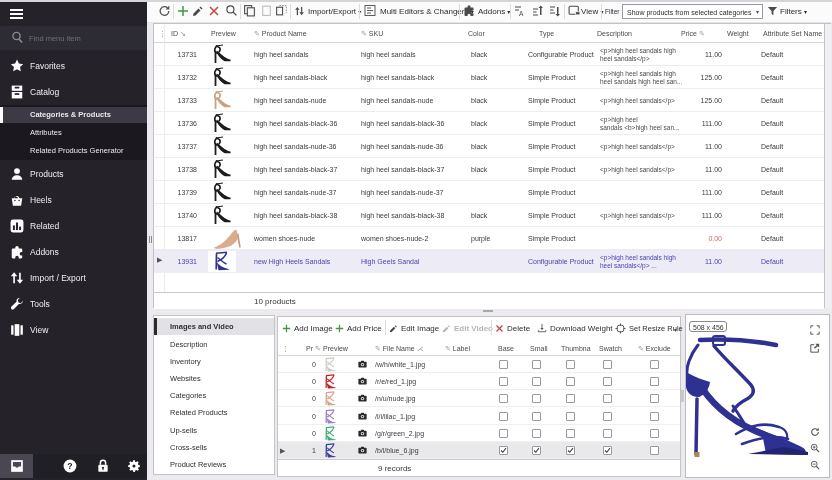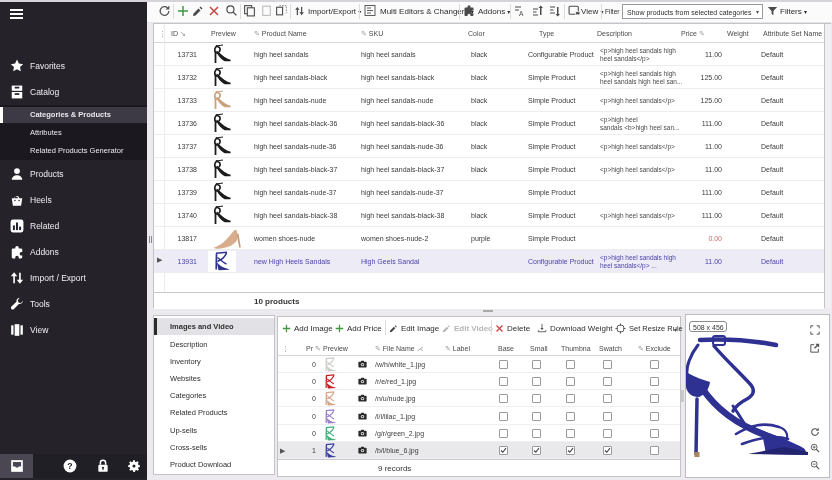--- a/index.html
+++ b/index.html
@@ -42,20 +42,27 @@
 <body>
 
 <div class="abs" style="left:0;top:0;width:832px;height:2px;background:#b9b7bc;"></div>
 
 <div class="abs" id="sidebar">
 
   <div class="abs" style="left:10px;top:9px;width:13px;height:2px;background:#fff;"></div>
   <div class="abs" style="left:10px;top:13px;width:13px;height:2px;background:#fff;"></div>
   <div class="abs" style="left:10px;top:17px;width:13px;height:2px;background:#fff;"></div>
 
+  <div class="abs" style="left:0;top:26px;width:147px;height:24px;background:#2d2b33;">
+    <svg class="abs" style="left:11px;top:5px" width="12" height="13" viewBox="0 0 12 13">
+        <circle cx="5.5" cy="5" r="3.6" fill="none" stroke="#8d8a96" stroke-width="1.4"></circle>
+        <line x1="8" y1="8" x2="11" y2="11.5" stroke="#8d8a96" stroke-width="1.6"></line>
+      </svg>
+    <div class="abs" style="left:29px;top:8px;font-size:7.5px;color:#716e7c;">Find menu item</div>
+  </div>
 
   <svg class="ic" style="top:59px" viewBox="0 0 24 24">
       <path fill="#fff" d="M12 1l3.2 6.8 7.3 1-5.3 5.1 1.3 7.2L12 17.7l-6.5 3.4 1.3-7.2L1.5 8.8l7.3-1z"></path>
     </svg>
   <div class="mi" style="top:61px">Favorites</div>
 
   <svg class="ic" style="top:85px" viewBox="0 0 24 24">
       <path fill="#fff" d="M3 1h18v9H3z"></path>
       <path fill="#fff" d="M3 12h18v11H3z"></path>
       <path fill="#262230" d="M8 3h8v3H8z"></path>
@@ -418,21 +425,21 @@
     <div class="gc" style="left:317px"></div>
     <div class="gc" style="left:374px">Configurable Product</div>
     <div class="gdesc" style="left:446px;width:90px;">&lt;p&gt;high heel sandals high<br>heel sandals&lt;/p&gt; ...</div>
     <div class="gc" style="left:530px;width:38px;text-align:right;">11.00</div>
     <div class="gc" style="left:607px">Default</div>
   </div>
     </div>
   <div class="abs" style="left:10px;top:0;width:1px;height:268px;background:#ececef;"></div>
 
   <div class="abs" style="left:0;top:268px;width:670px;height:17px;border-top:1px solid #c9c8cc;background:#fff;">
-    <div class="abs" style="left:100px;top:4px;font-size:8px;color:#333;font-weight:bold;">10 products</div>
+    <div class="abs" style="left:100px;top:4px;font-size:8px;color:#333;">10 products</div>
   </div>
 </div>
 
 <div class="abs" style="left:825px;top:23px;width:6px;height:285px;background:#f0eff2;border-top:1px solid #c3c2c6;"></div>
 
 <div class="abs" style="left:0;top:478;width:832px;height:2px;background:#d6d4d8;"></div>
 <div class="abs" style="left:681px;top:390px;width:3px;height:12px;background:#c9c9c9;"></div>
 
 <div class="abs" style="left:483px;top:310px;width:10px;height:2px;background:#a9a9a9;"></div>
 
@@ -440,21 +447,21 @@
   <div class="abs" style="left:0;top:2px;width:120px;height:17px;background:#e2e1e5;"></div>
   <div class="abs" style="left:0;top:2px;width:3px;height:17px;background:#2b2b2b;"></div>
   <div class="tab" style="top:6px;font-weight:bold;">Images and Video</div>
   <div class="tab" style="top:24px">Description</div>
   <div class="tab" style="top:41px">Inventory</div>
   <div class="tab" style="top:58px">Websites</div>
   <div class="tab" style="top:75px">Categories</div>
   <div class="tab" style="top:92px">Related Products</div>
   <div class="tab" style="top:110px">Up-sells</div>
   <div class="tab" style="top:127px">Cross-sells</div>
-  <div class="tab" style="top:144px">Product Download</div>
+  <div class="tab" style="top:144px">Product Reviews</div>
 </div>
 
 <div class="abs" id="bpanel">
 
   <svg class="abs" style="left:4px;top:7px" width="9" height="9" viewBox="0 0 24 24">
       <path stroke="#3f9a42" stroke-width="3.4" d="M12 2v20M2 12h20"></path>
     </svg>
   <div class="btool" style="left:16px">Add Image</div>
   <svg class="abs" style="left:57px;top:7px" width="9" height="9" viewBox="0 0 24 24">
       <path stroke="#3f9a42" stroke-width="3.4" d="M12 2v20M2 12h20"></path>

